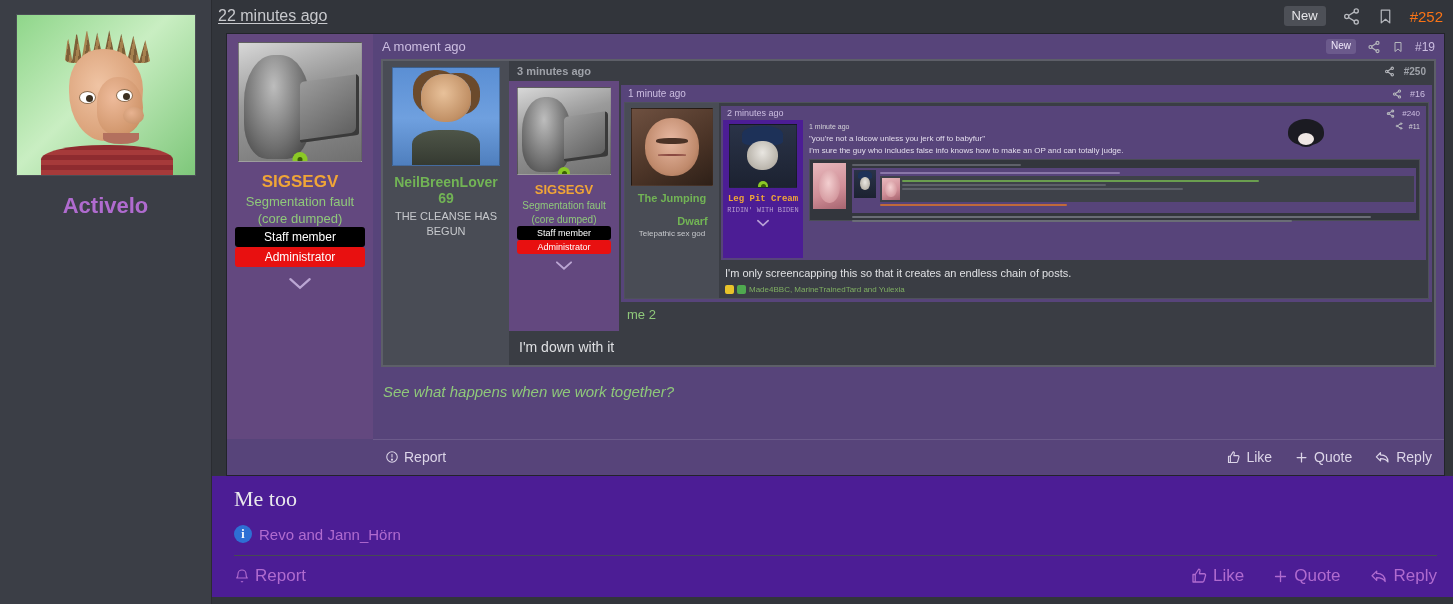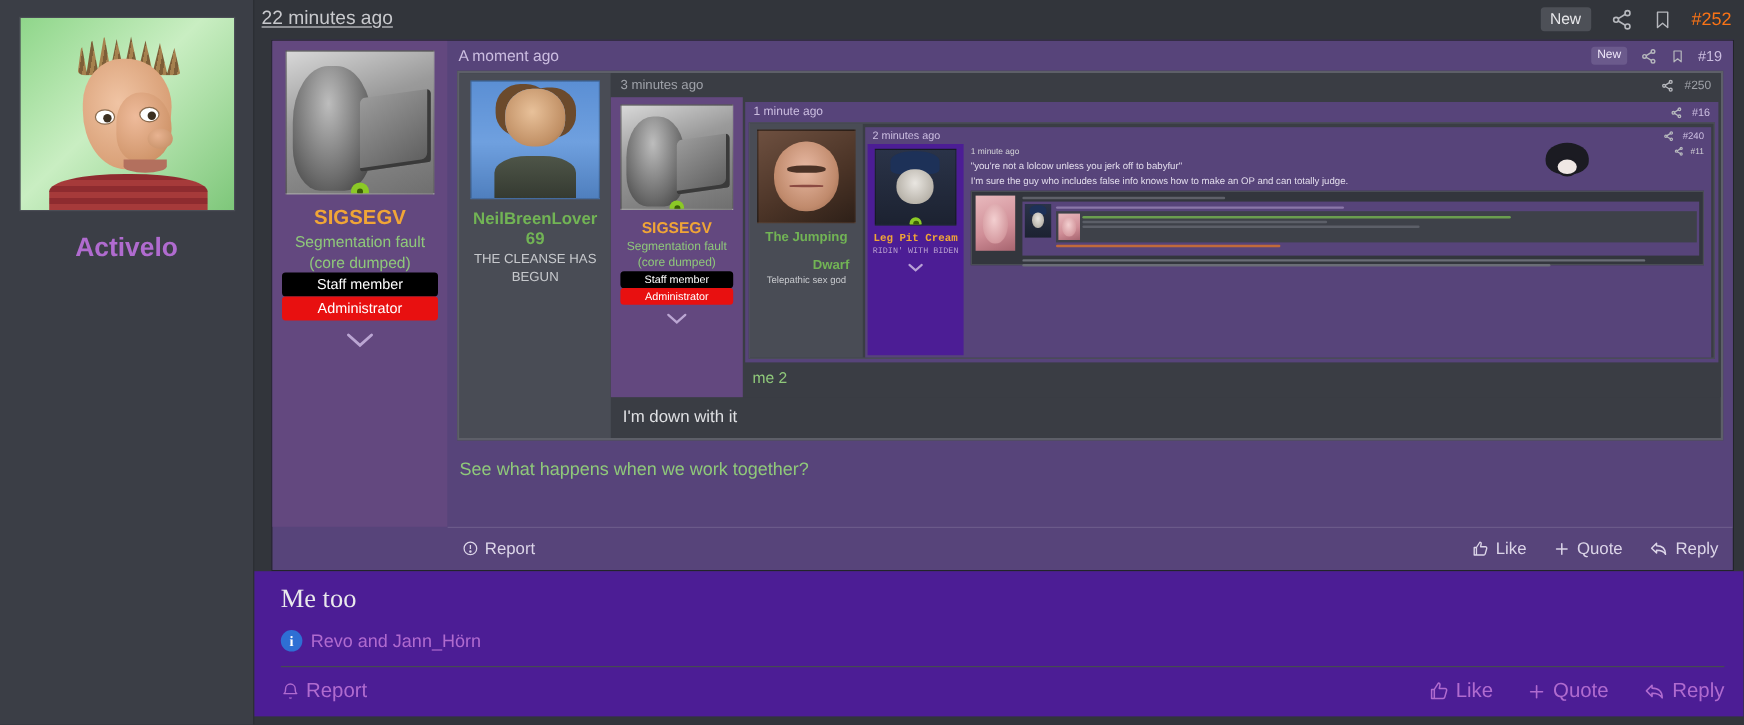--- a/index.html
+++ b/index.html
@@ -344,21 +344,21 @@
                   <div class="uavatar ph ph-neil" style="width:108px;height:99px;"></div>
                   <div class="uname green" style="font-size:14px;margin-top:8px;">NeilBreenLover</div>
                   <div class="uname green" style="font-size:14px;margin-top:0;">69</div>
                   <div class="utitle grey" style="font-size:11px;margin-top:4px;">THE CLEANSE HAS</div>
                   <div class="utitle grey" style="font-size:11px;">BEGUN</div>
                 </div>
 
                 <div class="msgcol" style="padding:0;">
 
                   <div class="post dark" style="flex:1 1 auto;border:none;background:#3a3d44;">
-                    <div class="post-head" style="padding:4px 8px;">
+                    <div class="post-head" style="padding:4px 8px;font-weight:bold;">
                       <span class="t" style="font-size:11px;">3 minutes ago</span>
                       <span class="head-right" style="gap:9px;">
                         <span class="icon-btn">
                           <svg width="11" height="11" viewBox="0 0 24 24" fill="none" stroke="currentColor" stroke-width="2.4" stroke-linecap="round">
                               <circle cx="18" cy="5" r="2.6"></circle>
                               <circle cx="6" cy="12" r="2.6"></circle>
                               <circle cx="18" cy="19" r="2.6"></circle>
                               <line x1="8.3" y1="10.8" x2="15.7" y2="6.2"></line>
                               <line x1="8.3" y1="13.2" x2="15.7" y2="17.8"></line>
                             </svg>
@@ -491,41 +491,49 @@
                                             </div>
                                           </div>
                                           <div class="tinyline" style="background:#6a6d76;width:92%;margin-top:3px;"></div>
                                           <div class="tinyline" style="background:#6a6d76;width:78%;"></div>
                                         </div>
                                       </div>
                                     </div>
                                   </div>
                                 </div>
 
+                                <div style="padding:6px 6px 4px;">
+                                  <div class="msgtext white" style="font-size:11px;">I'm only screencapping this so that it creates an endless chain of posts.</div>
+                                  <div class="reactions" style="gap:3px;margin-top:3px;">
+                                    <span style="width:9px;height:9px;background:#e8c32a;border-radius:2px;display:inline-block;"></span>
+                                    <span style="width:9px;height:9px;background:#4fa94f;border-radius:2px;display:inline-block;"></span>
+                                    <span class="reaction-names" style="font-size:8px;color:#7fae62;">Made4BBC, MarineTrainedTard and Yulexia</span>
+                                  </div>
+                                </div>
                               </div>
                             </div>
                           </div>
                         </div>
 
                         <div style="padding:4px 8px 6px;">
                           <div class="msgtext green" style="font-size:13px;">me 2</div>
                         </div>
                       </div>
                     </div>
                   </div>
 
                   <div style="padding:6px 10px 8px;">
                     <div class="msgtext white" style="font-size:14px;">I'm down with it</div>
                   </div>
                 </div>
               </div>
             </div>
 
             <div style="padding:6px 10px 14px;">
-              <div class="msgtext green" style="font-size:15px;">See what happens when we work together?</div>
+              <div class="msgtext green" style="font-size:15px;font-style:italic;">See what happens when we work together?</div>
             </div>
           </div>
         </div>
       </div>
 
       <div class="post-foot" style="margin-left:146px;">
         <span class="act">
           <svg width="14" height="14" viewBox="0 0 24 24" fill="none" stroke="currentColor" stroke-width="1.8">
               <circle cx="12" cy="12" r="9"></circle>
               <line x1="12" y1="7" x2="12" y2="13"></line>

